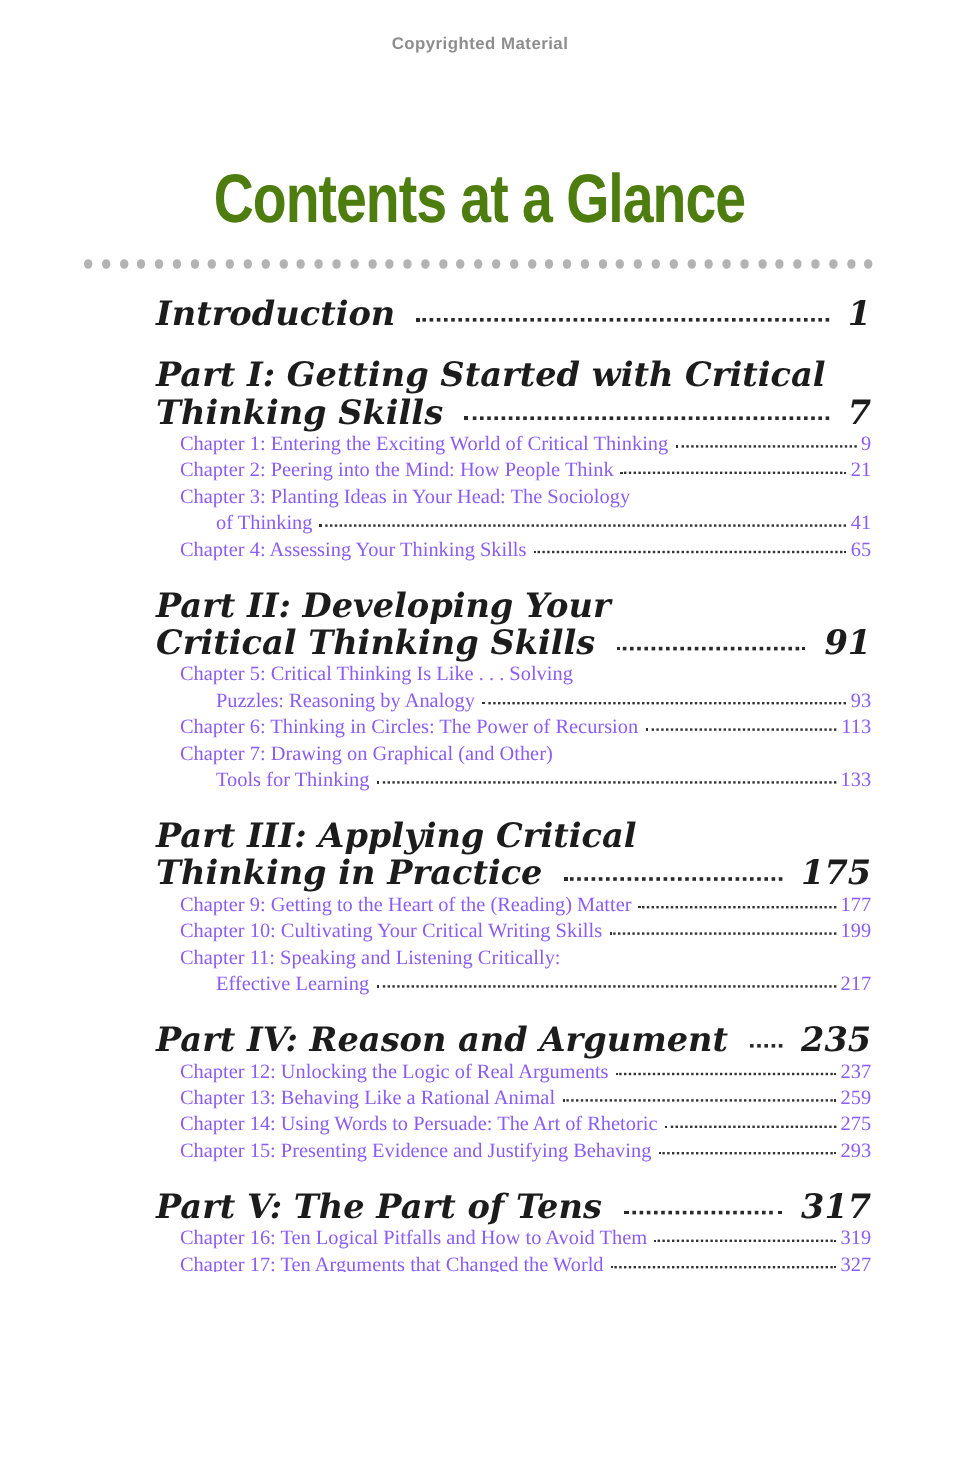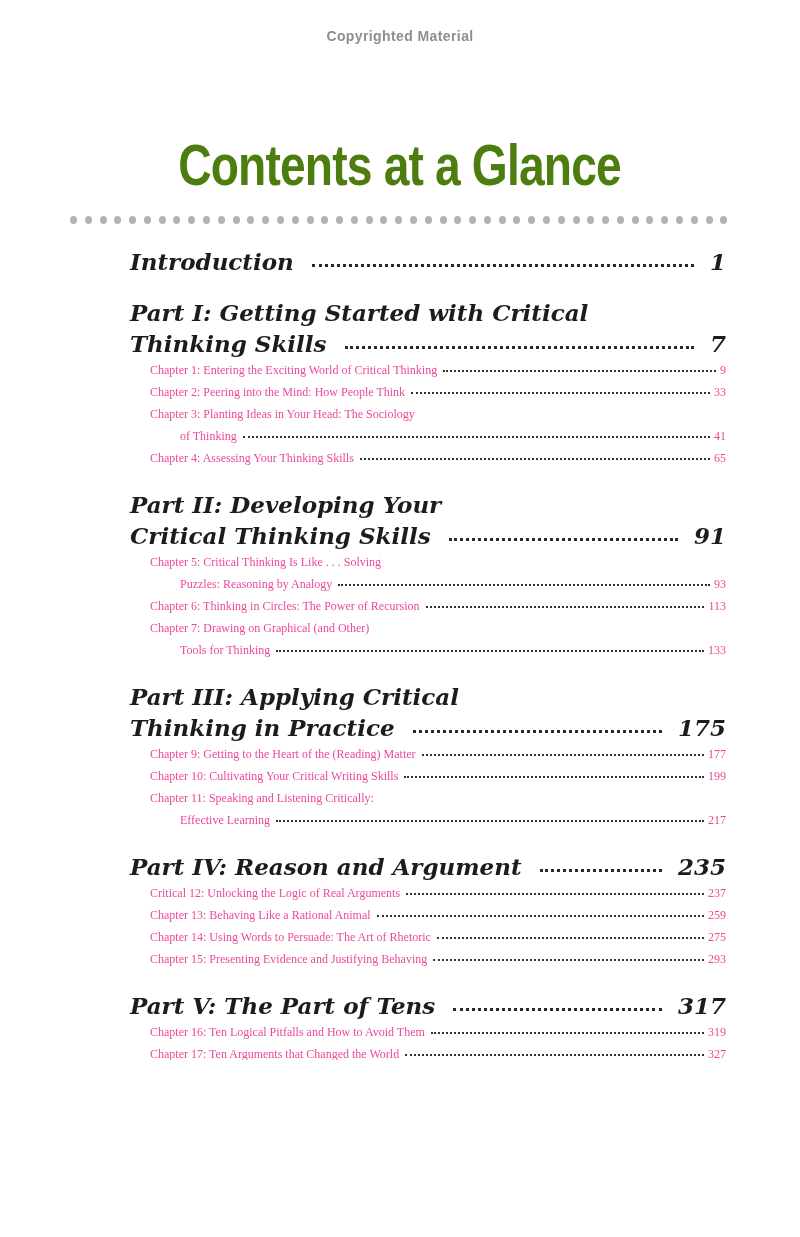--- a/index.html
+++ b/index.html
@@ -70,37 +70,37 @@
   .toc-section:first-child { margin-top: 0; }
 
   .row {
     display: flex;
     align-items: baseline;
   }
   .part-row {
     font-family: "DejaVu Serif", serif;
     font-style: italic;
     font-weight: bold;
-    font-size: 23px;
+    font-size: 28px;
     line-height: 31px;
     color: #1c1c1c;
     gap: 10px;
   }
   .part-row .leader {
     flex: 1;
     border-bottom: 3px dotted #2a2a2a;
     margin: 0 6px 0 8px;
     position: relative;
     top: -3px;
   }
   .chapter-row {
     font-family: "Liberation Serif", serif;
-    font-size: 12px;
+    font-size: 17px;
     line-height: 22px;
-    color: #ec4899;
+    color: #8b5cf6;
     padding-left: 20px;
   }
   .chapter-row.indent { padding-left: 50px; }
   .chapter-row .leader {
     flex: 1;
     border-bottom: 2px dotted #333;
     margin: 0 4px 0 6px;
     position: relative;
     top: -2px;
   }
@@ -183,21 +183,21 @@
           <span class="page-num">7</span>
         </div>
         <div class="row chapter-row">
           <span class="toc-text">Chapter 1: Entering the Exciting World of Critical Thinking</span>
           <span class="leader"></span>
           <span class="page-num">9</span>
         </div>
         <div class="row chapter-row">
           <span class="toc-text">Chapter 2: Peering into the Mind: How People Think</span>
           <span class="leader"></span>
-          <span class="page-num">33</span>
+          <span class="page-num">21</span>
         </div>
         <div class="row chapter-row">
           <span class="toc-text">Chapter 3: Planting Ideas in Your Head: The Sociology</span>
         </div>
         <div class="row chapter-row indent">
           <span class="toc-text">of Thinking</span>
           <span class="leader"></span>
           <span class="page-num">41</span>
         </div>
         <div class="row chapter-row">
@@ -265,21 +265,21 @@
           <span class="page-num">217</span>
         </div>
       </div>
       <div class="toc-section">
         <div class="row part-row">
           <span class="toc-text">Part IV: Reason and Argument</span>
           <span class="leader"></span>
           <span class="page-num">235</span>
         </div>
         <div class="row chapter-row">
-          <span class="toc-text">Critical 12: Unlocking the Logic of Real Arguments</span>
+          <span class="toc-text">Chapter 12: Unlocking the Logic of Real Arguments</span>
           <span class="leader"></span>
           <span class="page-num">237</span>
         </div>
         <div class="row chapter-row">
           <span class="toc-text">Chapter 13: Behaving Like a Rational Animal</span>
           <span class="leader"></span>
           <span class="page-num">259</span>
         </div>
         <div class="row chapter-row">
           <span class="toc-text">Chapter 14: Using Words to Persuade: The Art of Rhetoric</span>

